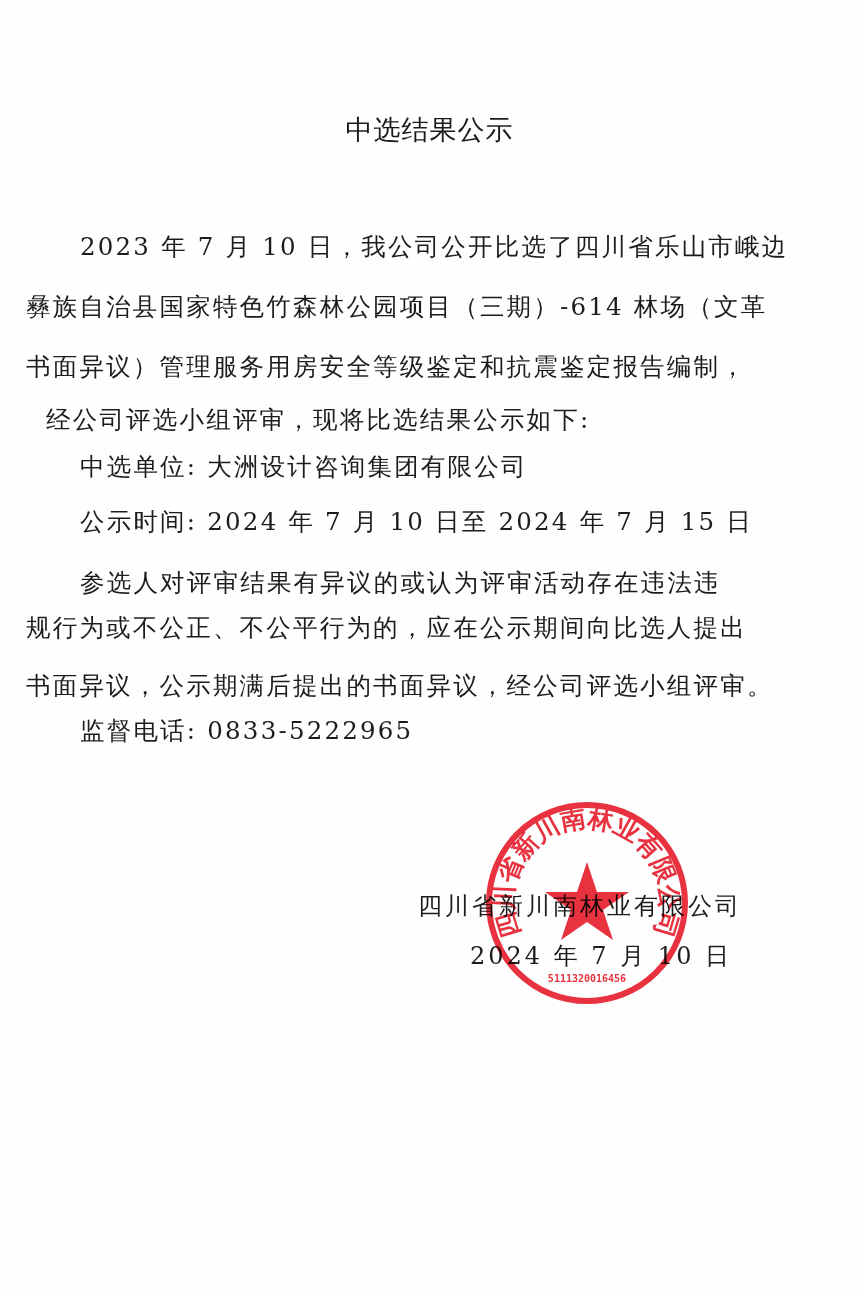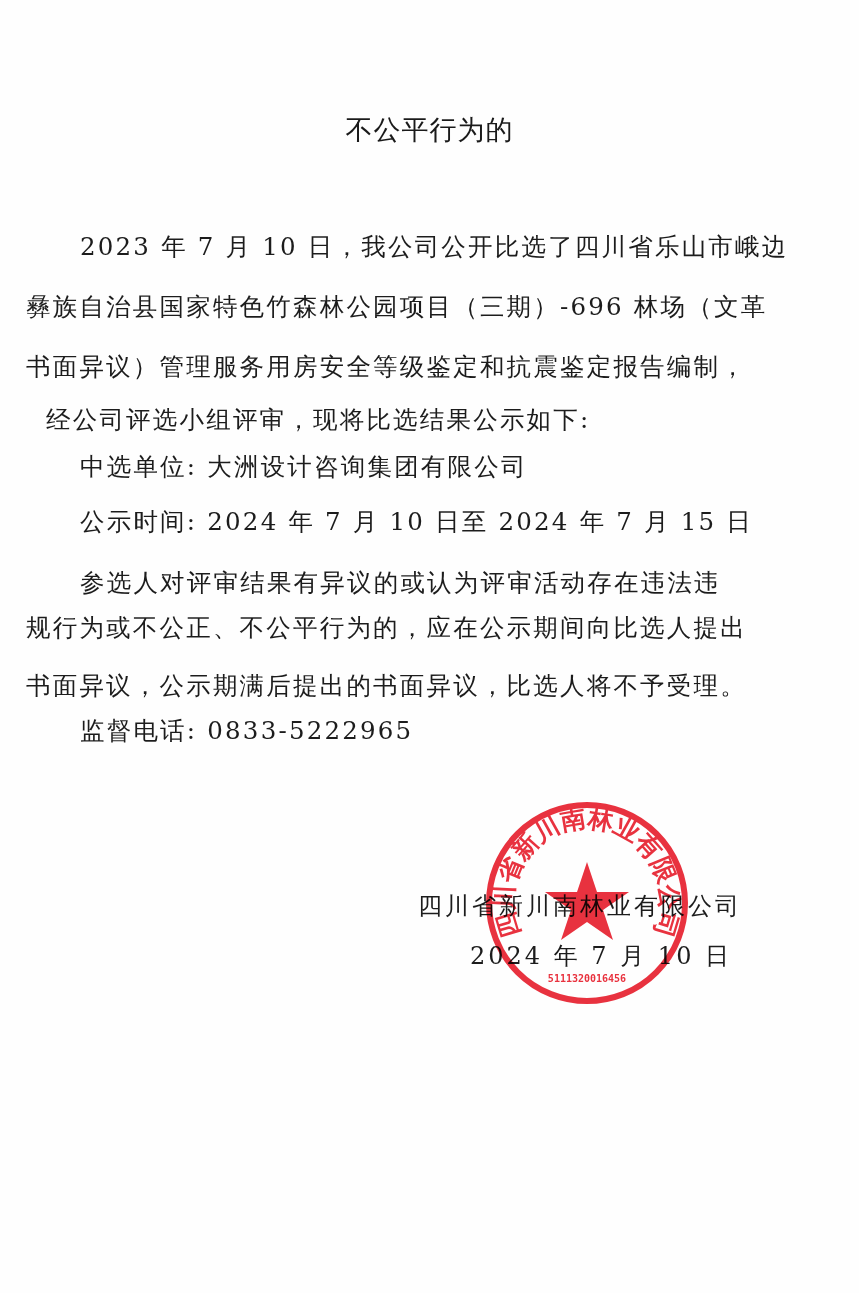--- a/index.html
+++ b/index.html
@@ -26,40 +26,40 @@
   .seal {
     position: absolute; left: 484px; top: 800px; width: 206px; height: 206px;
     z-index: 3; mix-blend-mode: multiply; opacity: 0.92;
   }
 </style>
 </head>
 <body>
 
 <div>
 
-  <div class="title">不公平行为的</div>
+  <div class="title">中选结果公示</div>
 
   <div class="line indent" style="top:232px;">2023 年 7 月 10 日，我公司公开比选了四川省乐山市峨边</div>
-  <div class="line" style="top:292px;">彝族自治县国家特色竹森林公园项目（三期）-696 林场（文革</div>
+  <div class="line" style="top:292px;">彝族自治县国家特色竹森林公园项目（三期）-614 林场（文革</div>
   <div class="line" style="top:352px;">书面异议）管理服务用房安全等级鉴定和抗震鉴定报告编制，</div>
   <div class="line" style="top:405px;margin-left:20px;">经公司评选小组评审，现将比选结果公示如下:</div>
 
   <div class="line indent" style="top:452px;">
     <span>中选单位:</span>
     <span>大洲设计咨询集团有限公司</span>
   </div>
 
   <div class="line indent" style="top:507px;">
     <span>公示时间:</span>
     <span>2024 年 7 月 10 日至 2024 年 7 月 15 日</span>
   </div>
 
   <div class="line indent" style="top:568px;">参选人对评审结果有异议的或认为评审活动存在违法违</div>
   <div class="line" style="top:613px;">规行为或不公正、不公平行为的，应在公示期间向比选人提出</div>
-  <div class="line" style="top:671px;">书面异议，公示期满后提出的书面异议，比选人将不予受理。</div>
+  <div class="line" style="top:671px;">书面异议，公示期满后提出的书面异议，经公司评选小组评审。</div>
 
   <div class="line indent" style="top:716px;">
     <span>监督电话:</span>
     <span>0833-5222965</span>
   </div>
 
   <div class="sig" style="left:418px; top:890px;">四川省新川南林业有限公司</div>
   <div class="sig" style="left:470px; top:940px;">2024 年 7 月 10 日</div>
 
   <svg class="seal" viewBox="0 0 206 206">

